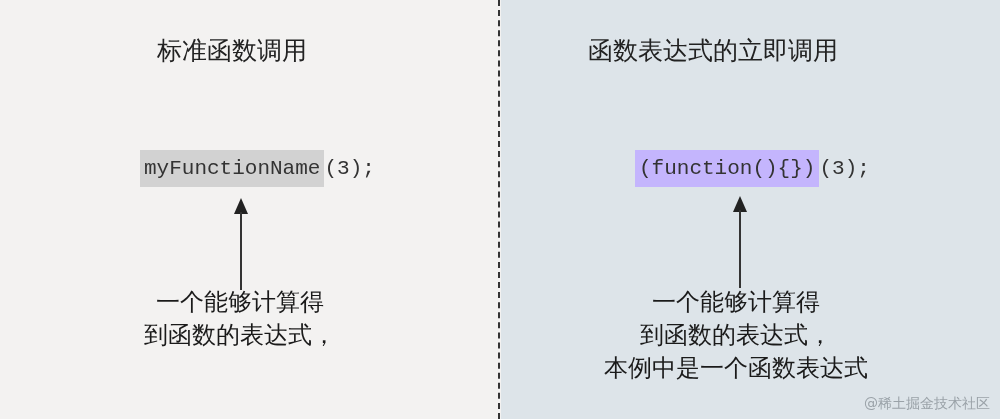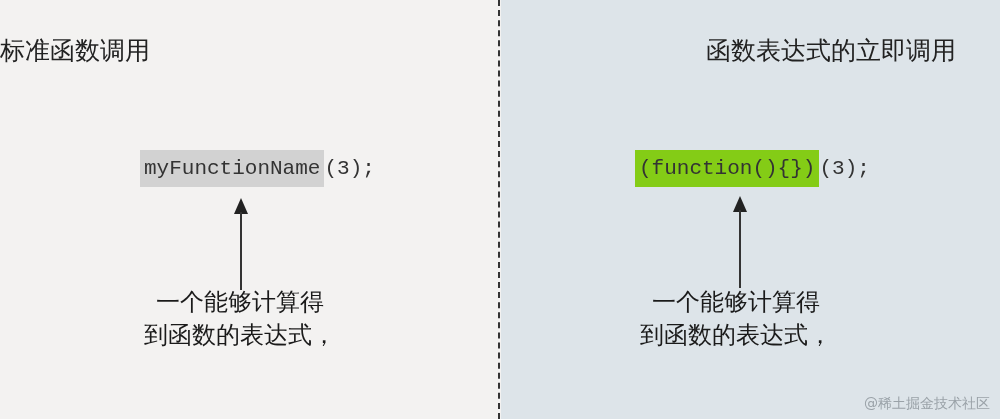--- a/index.html
+++ b/index.html
@@ -2,27 +2,27 @@
 <html><head>
 <meta charset="utf-8">
 <style>
   html, body { margin:0; padding:0; }
   body { width:1000px; height:419px; position:relative; overflow:hidden; background:#f3f2f1; font-family:"DejaVu Sans", sans-serif; }
   .panel { position:absolute; top:0; height:419px; }
   .left { left:0; width:499px; background:#f3f2f1; }
   .right { left:501px; width:499px; background:#dde4e9; }
   .divider { position:absolute; left:498px; top:0; width:0; height:419px; border-left:2px dashed #333; }
   .title { position:absolute; top:34px; width:100%; text-align:center; font-size:25px; color:#222; }
-  .left .title { left:0; width:500px; text-align:left; box-sizing:border-box; }
-  .right .title { left:0; width:455px; text-align:right; padding-left:112px; box-sizing:border-box; }
+  .left .title { left:0; width:500px; text-align:left; padding-left:157px; box-sizing:border-box; }
+  .right .title { left:0; width:455px; text-align:left; padding-left:87px; box-sizing:border-box; }
   .code { position:absolute; top:150px; font-family:"Liberation Mono", monospace; font-size:21px; color:#333; height:37px; line-height:37px; white-space:pre; }
   .left .code { left:140px; }
   .right .code { left:134px; }
   .hl { background:#d2d2d2; padding:0 4px; display:inline-block; }
-  .right .hl { background:#84cc16; }
+  .right .hl { background:#c4b5fd; }
   .arrow { position:absolute; width:14px; }
   .arrow .shaft { position:absolute; left:6px; top:14px; width:2px; height:78px; background:#333; }
   .arrow .head { position:absolute; left:0; top:0; width:0; height:0; border-left:7px solid transparent; border-right:7px solid transparent; border-bottom:16px solid #222; }
   .left .arrow { left:234px; top:198px; height:92px; }
   .right .arrow { left:232px; top:196px; height:92px; }
   .caption { position:absolute; top:286px; font-size:24px; line-height:33px; color:#1a1a1a; text-align:center; }
   .caption div { white-space:nowrap; }
   .left .caption { left:95px; width:290px; }
   .right .caption { left:70px; width:330px; }
   .watermark { position:absolute; right:10px; bottom:6px; font-size:14px; color:#9aa2a8; }
@@ -48,15 +48,16 @@
 <div class="panel right">
   <div class="title">函数表达式的立即调用</div>
   <div class="code"><span class="hl">(function(){})</span><span>(3);</span></div>
   <div class="arrow">
       <div class="head"></div>
       <div class="shaft"></div>
     </div>
   <div class="caption">
     <div>一个能够计算得</div>
     <div>到函数的表达式，</div>
+    <div>本例中是一个函数表达式</div>
   </div>
   <div class="watermark">@稀土掘金技术社区</div>
 </div>
 
 </body></html>

